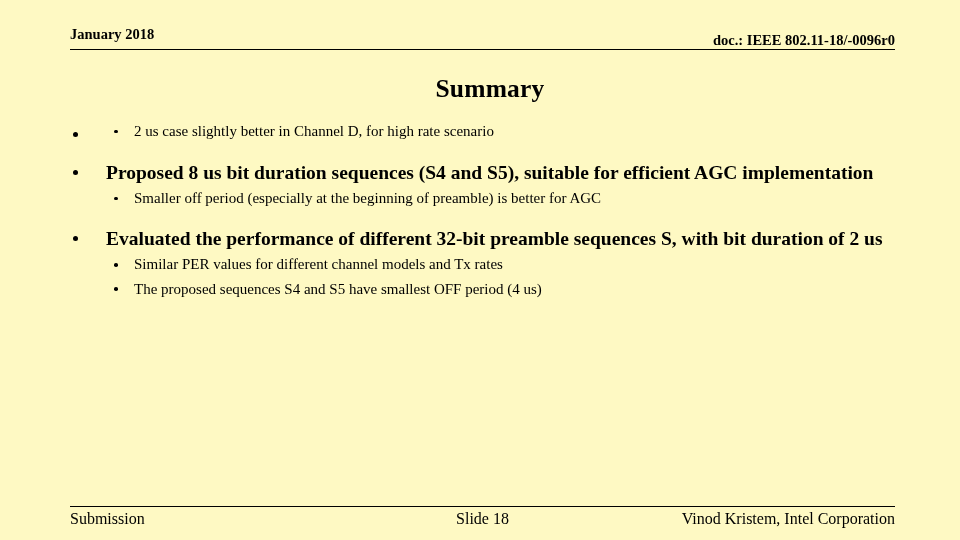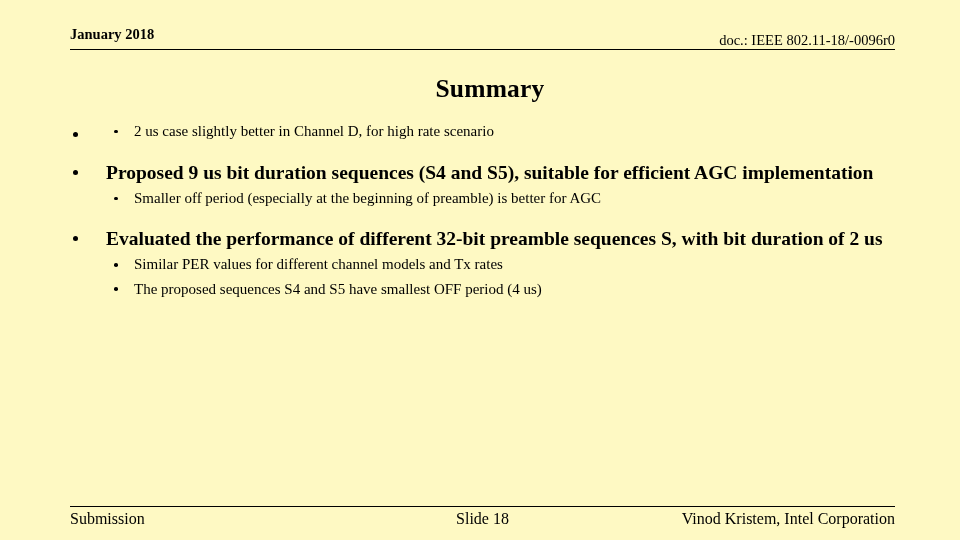--- a/index.html
+++ b/index.html
@@ -35,21 +35,21 @@
     top: 0;
     font-size: 14.5px;
     font-weight: bold;
     white-space: nowrap;
   }
   .header-doc {
     position: absolute;
     right: 0;
     top: 6px;
     font-size: 14.5px;
-    font-weight: normal;
+    font-weight: bold;
     white-space: nowrap;
     margin-left: 24px;
   }
   .header-rule {
     position: absolute;
     left: 70px;
     top: 49px;
     width: 825px;
     height: 0;
     border-top: 1.6px solid #000;
@@ -192,21 +192,21 @@
             <span class="dot"></span>
             <span class="txt">2 us case slightly better in Channel D, for high rate scenario</span>
           </li>
         </ul>
       </li>
 
       <div class="gap-b"></div>
 
       <li class="b1">
         <span class="dot"></span>
-        <span class="txt">Proposed 9 us bit duration sequences (S4 and S5), suitable for efficient AGC implementation</span>
+        <span class="txt">Proposed 8 us bit duration sequences (S4 and S5), suitable for efficient AGC implementation</span>
         <ul class="lvl2">
           <li class="b2">
             <span class="dot"></span>
             <span class="txt">Smaller off period (especially at the beginning of preamble) is better for AGC</span>
           </li>
         </ul>
       </li>
 
       <div class="gap-c"></div>
 

